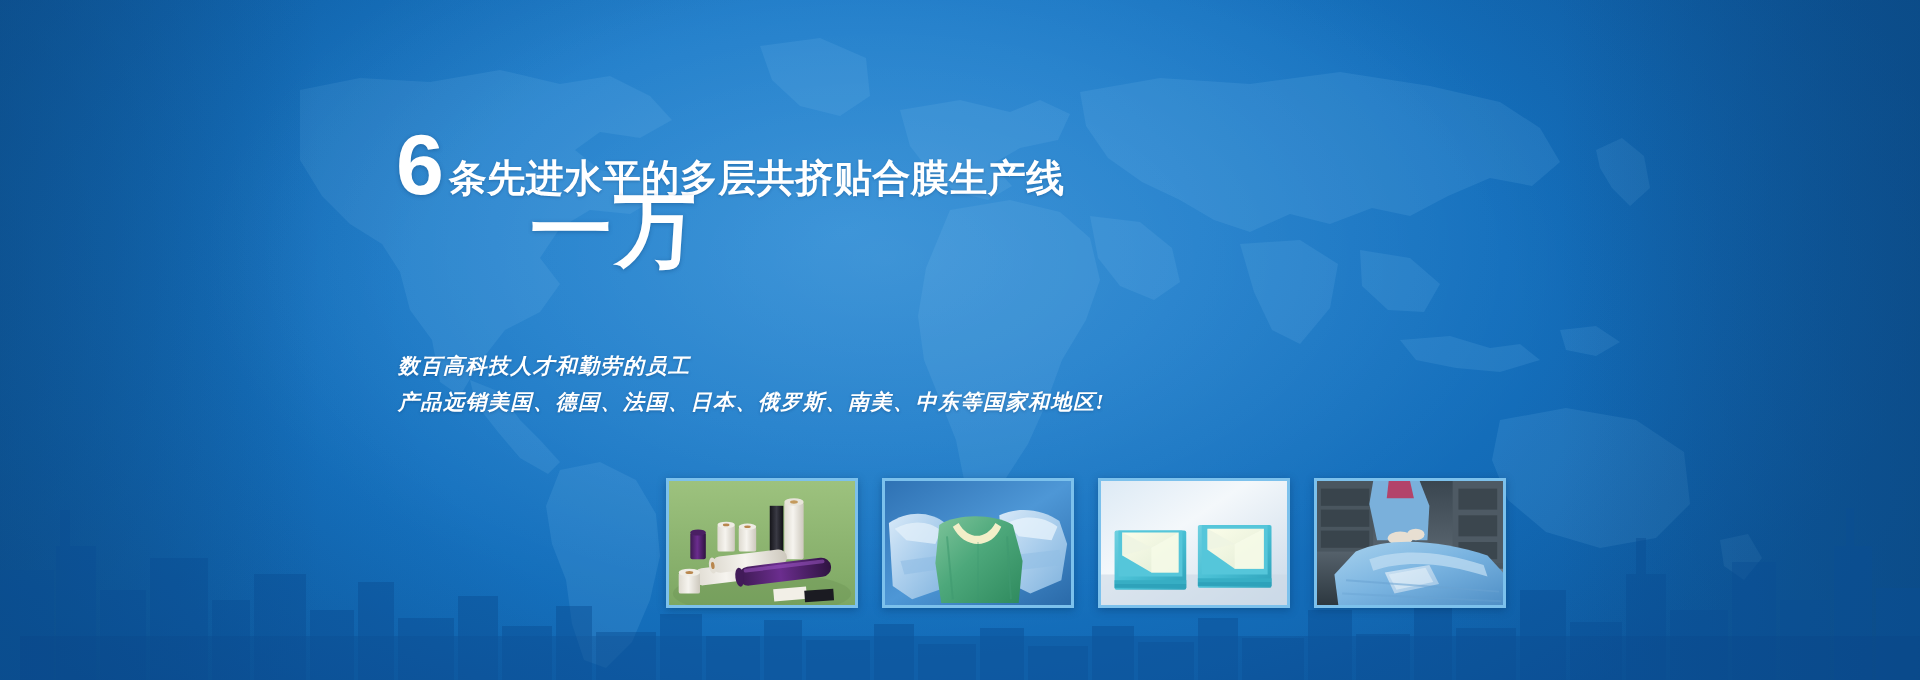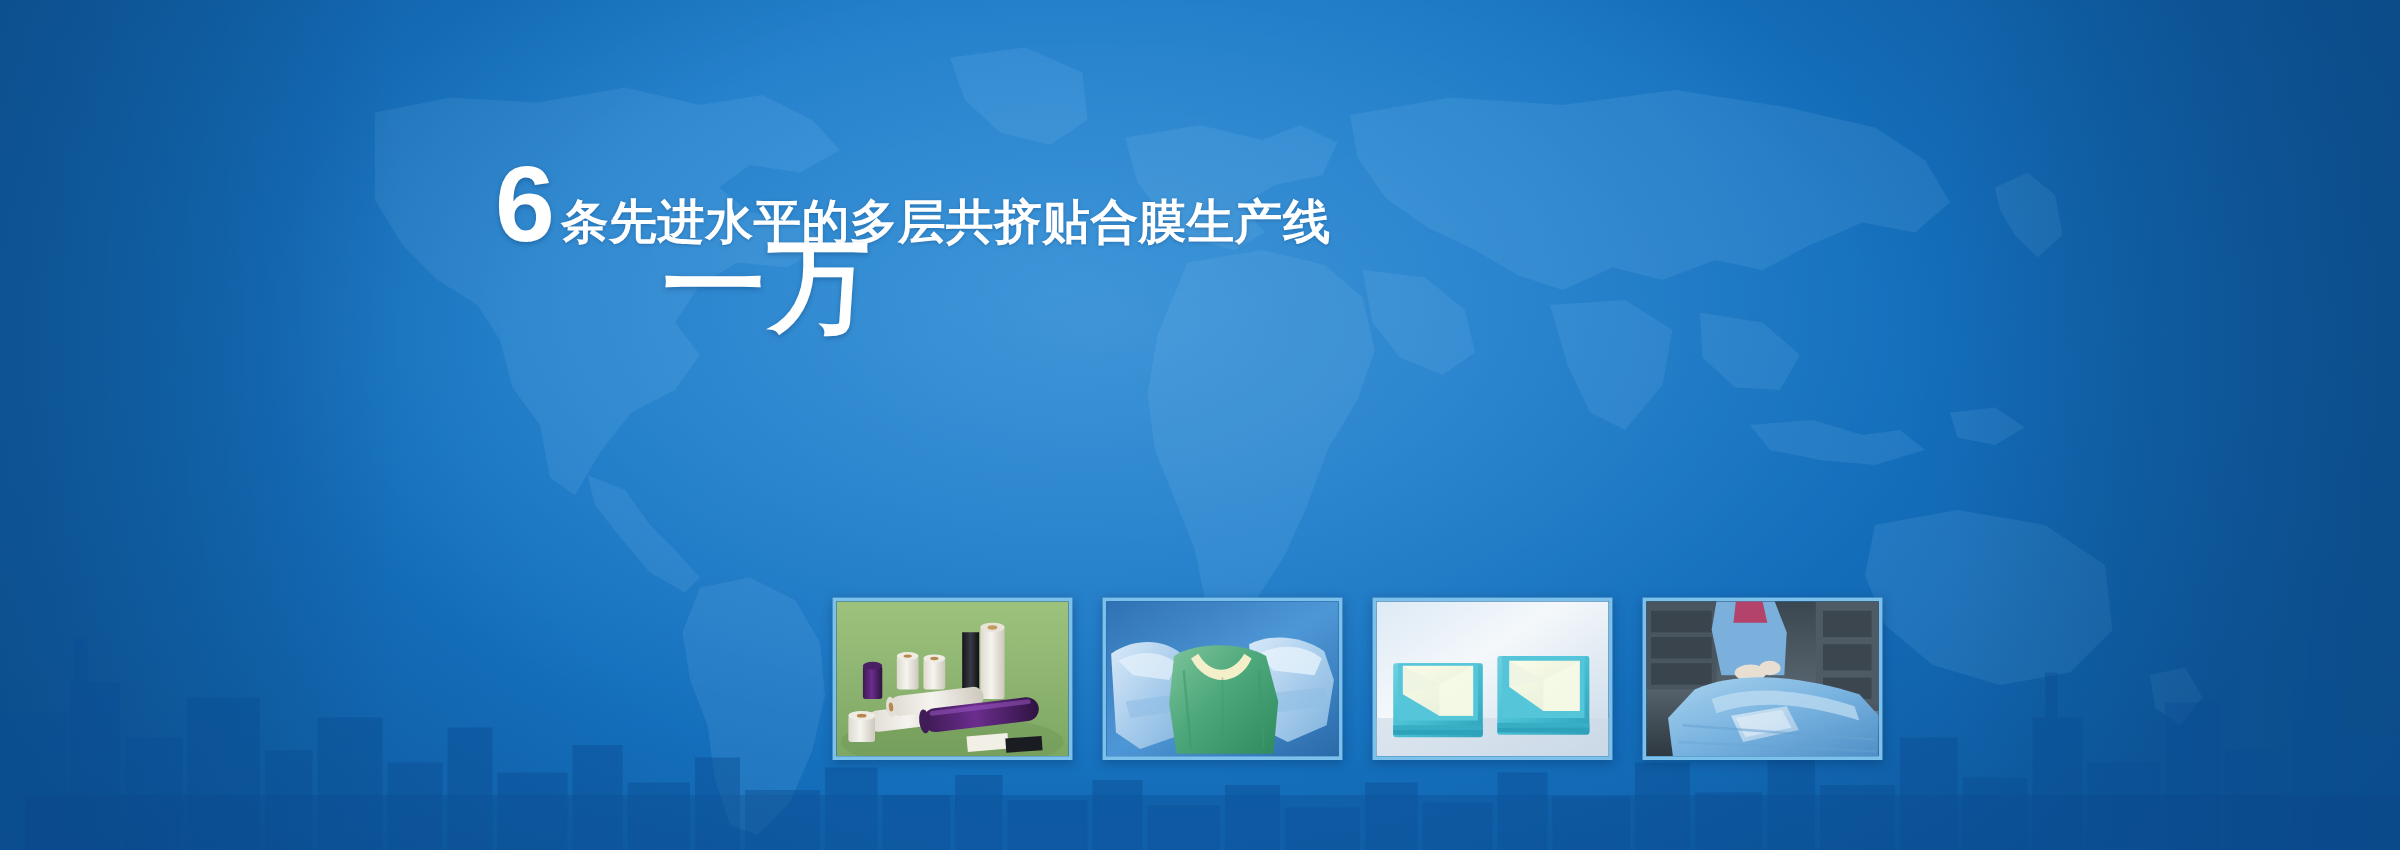--- a/index.html
+++ b/index.html
@@ -263,20 +263,24 @@
 
     <div class="line1">
       <span class="big-num">6</span>
       <span class="line1-text">条先进水平的多层共挤贴合膜生产线</span>
     </div>
 
     <div class="line2">
       <span class="big-cn">一万</span>
     </div>
 
+    <div class="subblock">
+      <div class="sub-line">数百高科技人才和勤劳的员工</div>
+      <div class="sub-line">产品远销美国、德国、法国、日本、俄罗斯、南美、中东等国家和地区!</div>
+    </div>
 
   </div>
 
   <div class="thumbs">
 
     <div class="thumb">
       <svg viewBox="0 0 192 130" preserveAspectRatio="none" xmlns="http://www.w3.org/2000/svg">
         <defs>
           <linearGradient id="g1bg" x1="0" y1="0" x2="0" y2="1">
             <stop offset="0" stop-color="#9dc27e"></stop>

